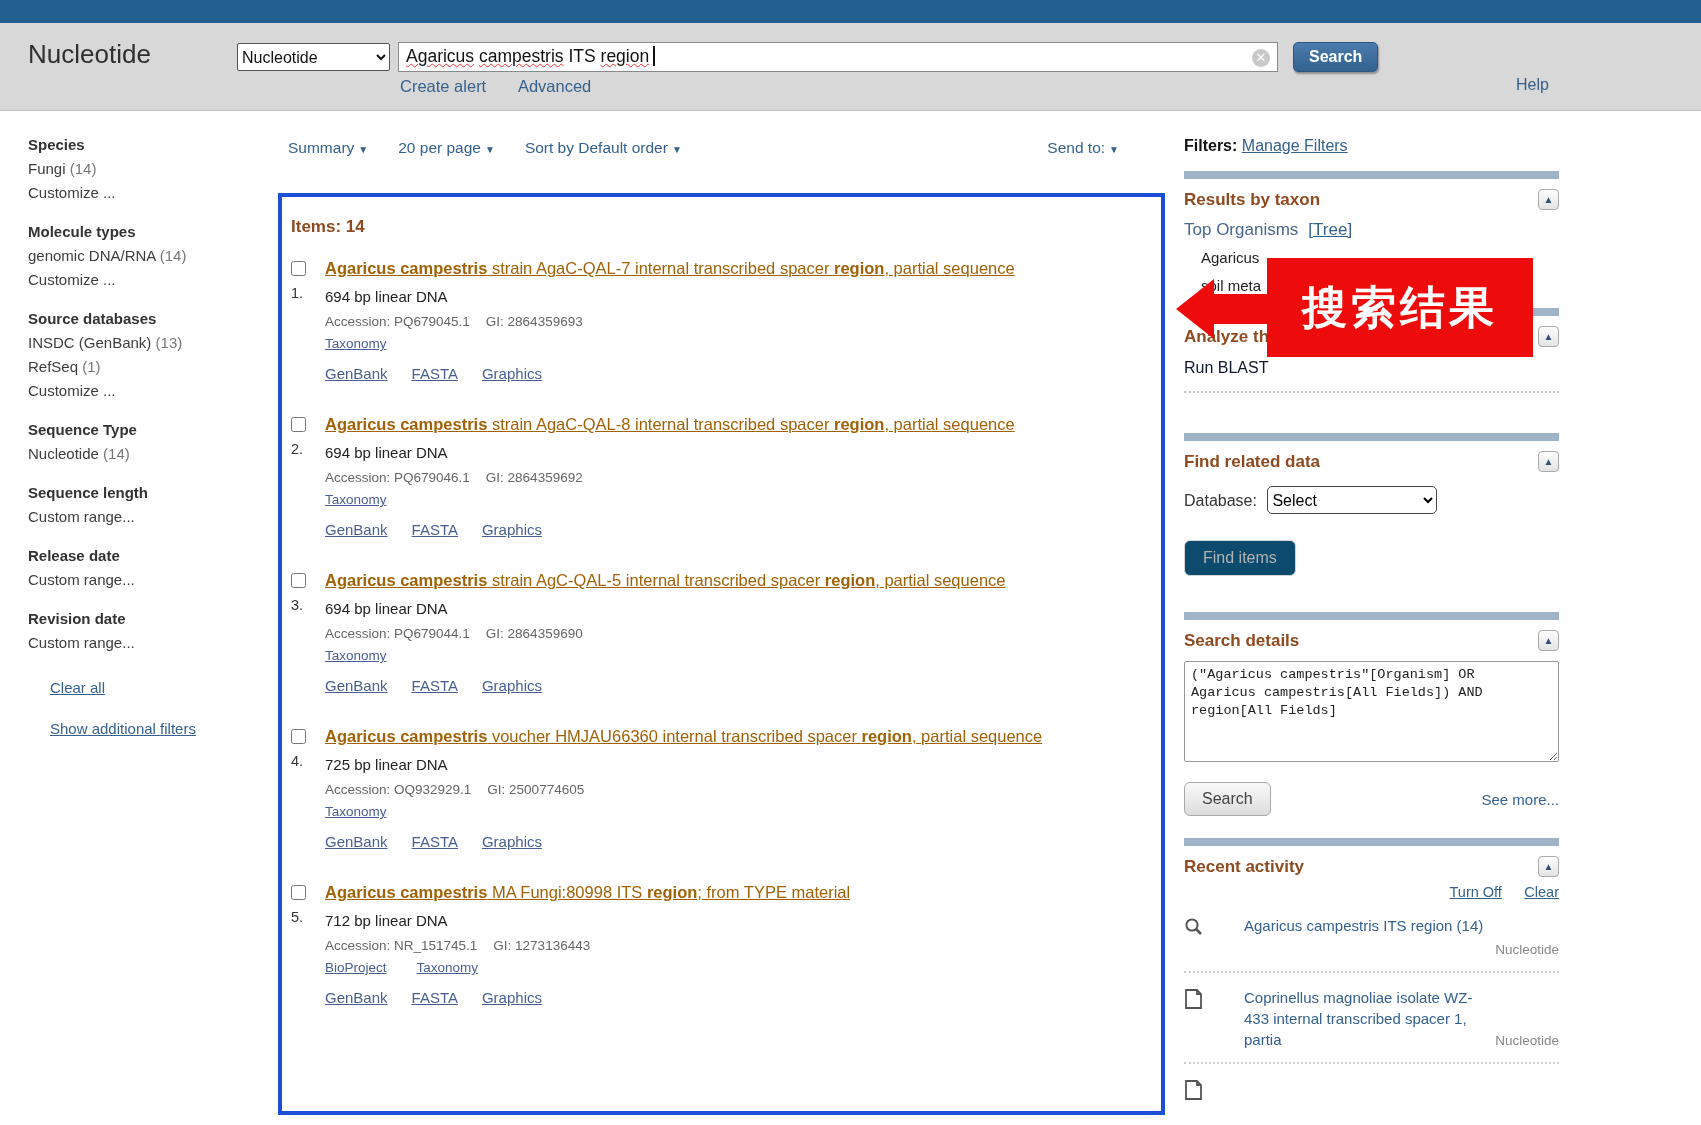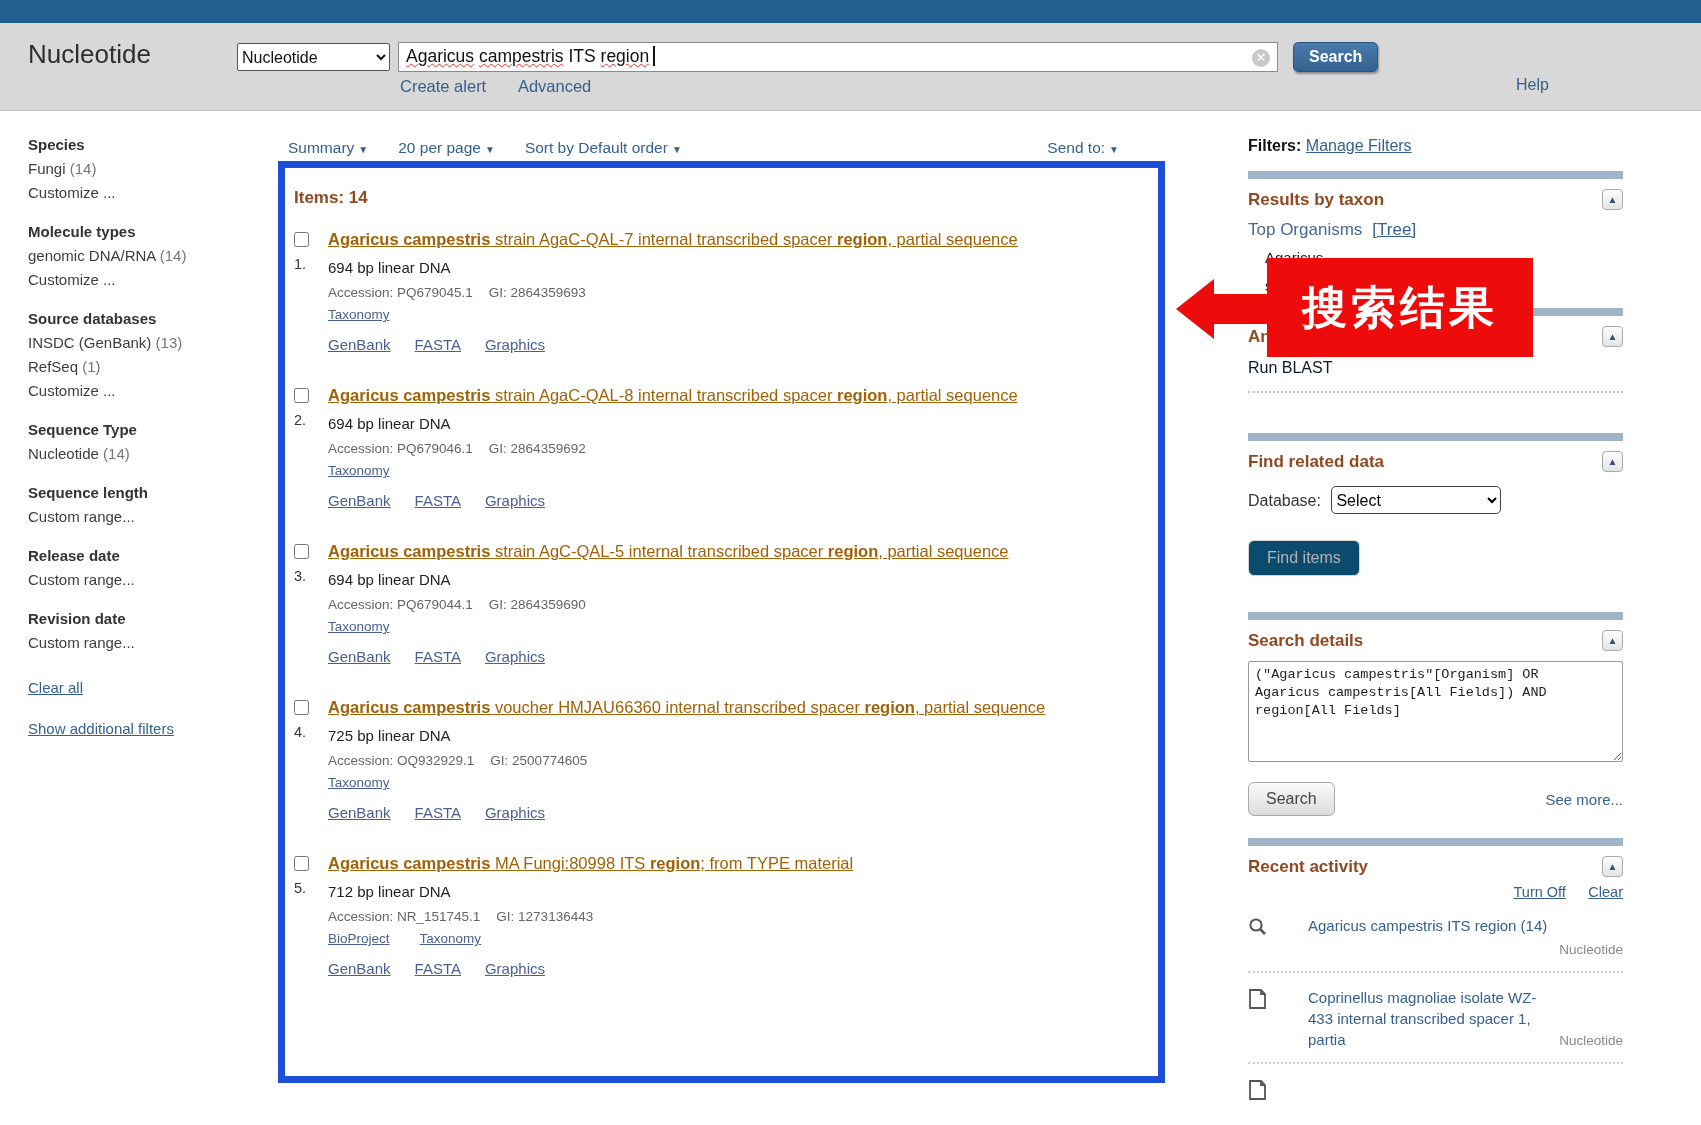--- a/index.html
+++ b/index.html
@@ -25,46 +25,46 @@
   .hdr-links { position:absolute; left:400px; top:54px; font-size:16.5px; }
   .hdr-links a { color:#36618e; text-decoration:none; margin-right:28px; cursor:pointer; }
   .help-link { position:absolute; left:1516px; top:53px; font-size:16px; color:#36618e; cursor:pointer; }
 
   
   .lsb { position:absolute; left:28px; top:133px; width:235px; }
   .fgroup { margin-bottom:15px; }
   .fgroup h3 { font-size:15px; color:#333; font-weight:bold; line-height:24px; }
   .fgroup a { display:block; font-size:15px; color:#3d3d3d; line-height:24px; text-decoration:none; cursor:pointer; }
   .fgroup a .cnt { color:#777; }
-  .lsb-foot a { display:block; font-size:15px; color:#36618e; text-decoration:underline; margin-top:24px; cursor:pointer; }
+  .lsb-foot a { display:block; font-size:15px; color:#36618e; text-decoration:underline; margin-top:24px; cursor:pointer;margin-left:22px; }
 
   
   .main { position:absolute; left:278px; top:135px; width:887px; }
   .toolbar { display:flex; align-items:center; font-size:15.5px; color:#36618e; padding:4px 16px 0 10px; }
   .toolbar a { color:#36618e; text-decoration:none; margin-right:30px; cursor:pointer; }
   .tri { font-size:10px; color:#36618e; margin-left:4px; }
   .sendto { margin-left:auto; }
-  .results-box { margin-top:4px; border:7px solid #1d4ed8; padding:12px 10px 0 6px; height:922px; overflow:hidden; }
+  .results-box { margin-top:36px; border:4px solid #1d4ed8; padding:12px 10px 0 6px; height:922px; overflow:hidden; }
   .items-count { font-size:17px; font-weight:bold; color:#8f4a21; margin:8px 0 20px 3px; }
   .result { display:flex; margin-bottom:30px; }
   .res-left { width:37px; padding-left:3px; }
   .res-left input { width:15px; height:15px; margin-top:4px; }
   .res-num { font-size:14.5px; color:#333; margin-top:5px; }
   .res-body { flex:1; }
   .res-title { font-size:16.5px; color:#a16207; text-decoration:underline; cursor:pointer; display:inline-block; line-height:22px; }
   .res-meta { margin-top:9px; font-size:15px; color:#222; }
   .res-acc { margin-top:9px; font-size:13.5px; color:#666; }
   .res-acc .gi { margin-left:16px; }
   .res-links-sm { margin-top:5px; }
   .res-links-sm a { font-size:13.5px; color:#4a5f91; text-decoration:underline; margin-right:30px; cursor:pointer; }
   .res-links { margin-top:13px; }
   .res-links a { font-size:15px; color:#4a5f91; text-decoration:underline; margin-right:24px; cursor:pointer; }
 
   
-  .rsb { position:absolute; left:1248px; top:135px; width:375px; }
+  .rsb { position:absolute; left:1184px; top:135px; width:375px; }
   .filters-row { font-size:16px; padding-top:2px; }
   .filters-row b { color:#111; }
   .filters-row a { color:#36618e; text-decoration:underline; cursor:pointer; }
   .sep-bar { height:8px; background:#9fb4c6; margin-top:16px; }
   .sec-head { display:flex; justify-content:space-between; align-items:center; margin-top:10px; }
   .sec-head h2 { font-size:17px; font-weight:bold; color:#8f4a21; }
   .collapse-btn { width:21px; height:21px; border:1px solid #aaa; border-radius:4px; background:linear-gradient(#fdfdfd,#e4e4e4);
                   color:#33527a; font-size:10px; line-height:19px; text-align:center; cursor:pointer; }
   .top-org { font-size:17px; color:#4a688c; margin-top:10px; }
   .top-org a { color:#36618e; text-decoration:underline; margin-left:10px; cursor:pointer; }

